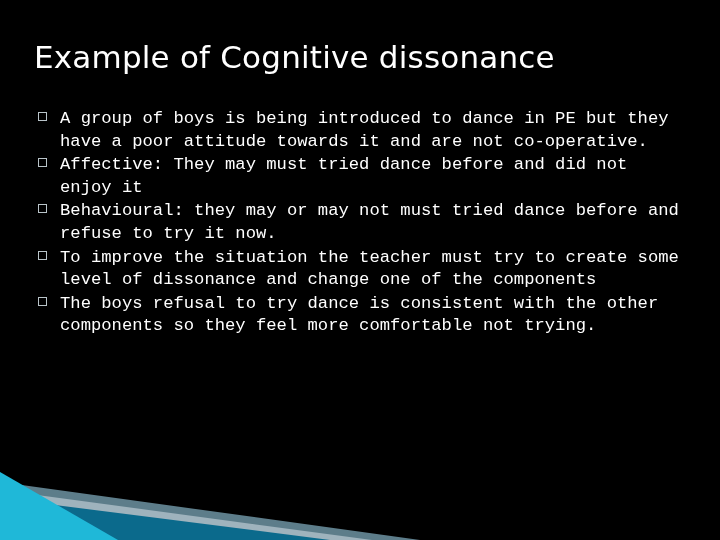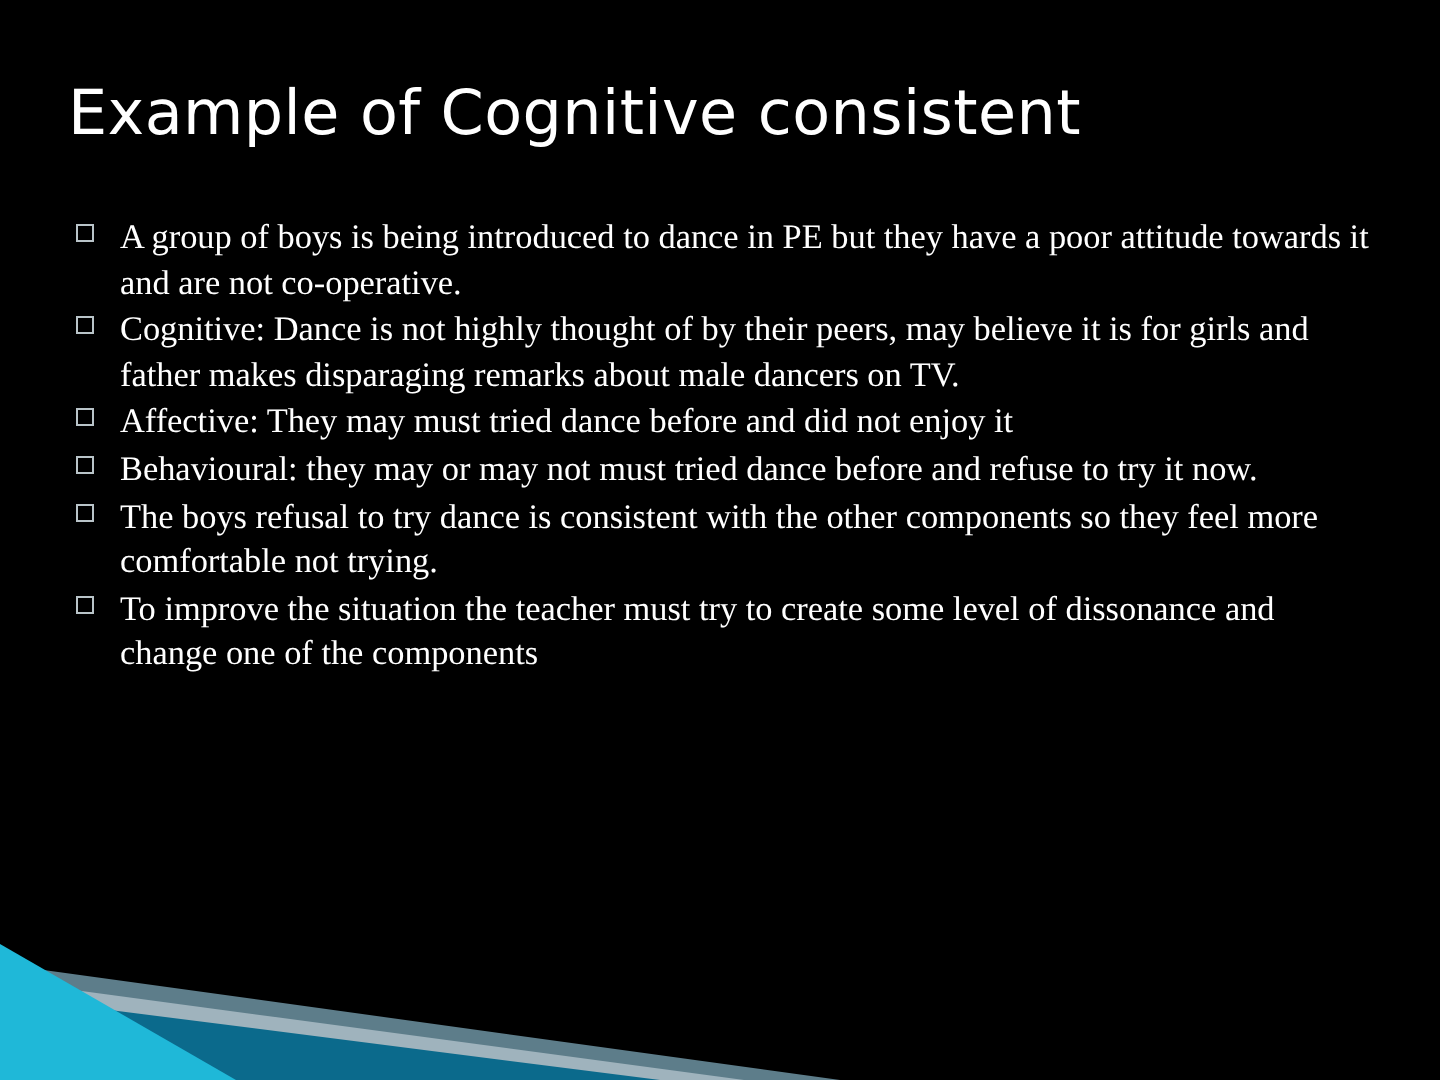--- a/index.html
+++ b/index.html
@@ -41,21 +41,21 @@
     padding: 0;
     list-style: none;
   }
   .bullet-item {
     position: relative;
     padding-left: 22px;
     margin-bottom: 1px;
     color: #ffffff;
     font-size: 17.2px;
     line-height: 22.6px;
-    font-family: Liberation Serif, serif;
+    font-family: Liberation Mono, monospace;
   }
   .bullet-marker {
     position: absolute;
     left: 0px;
     top: 4px;
     width: 9px;
     height: 9px;
     border: 1px solid #b9c4c9;
     background: transparent;
     box-sizing: border-box;
@@ -71,46 +71,42 @@
     width: 420px;
     height: 120px;
     pointer-events: none;
   }
 </style>
 </head>
 <body>
 
 <div class="slide">
 
-  <div class="slide-title">Example of Cognitive consistent</div>
+  <div class="slide-title">Example of Cognitive dissonance</div>
 
   <ul class="bullet-list">
     <li class="bullet-item">
       <span class="bullet-marker"></span>
       <span class="bullet-text">A group of boys is being introduced to dance in PE but they have a poor attitude towards it and are not co-operative.</span>
-    </li>
-    <li class="bullet-item">
-      <span class="bullet-marker"></span>
-      <span class="bullet-text">Cognitive: Dance is not highly thought of by their peers, may believe it is for girls and father makes disparaging remarks about male dancers on TV.</span>
     </li>
     <li class="bullet-item">
       <span class="bullet-marker"></span>
       <span class="bullet-text">Affective: They  may must tried dance before and did not enjoy it</span>
     </li>
     <li class="bullet-item">
       <span class="bullet-marker"></span>
       <span class="bullet-text">Behavioural: they may or may not must tried dance before and refuse to try it now.</span>
     </li>
     <li class="bullet-item">
       <span class="bullet-marker"></span>
-      <span class="bullet-text">The boys refusal to try dance is consistent with the other components so they feel more comfortable not trying.</span>
+      <span class="bullet-text">To improve the situation the teacher must try to create some level of dissonance and change one of the components</span>
     </li>
     <li class="bullet-item">
       <span class="bullet-marker"></span>
-      <span class="bullet-text">To improve the situation the teacher must try to create some level of dissonance and change one of the components</span>
+      <span class="bullet-text">The boys refusal to try dance is consistent with the other components so they feel more comfortable not trying.</span>
     </li>
   </ul>
 
   <svg class="deco" viewBox="0 0 420 120" preserveAspectRatio="none">
     <polygon points="0,120 420,120 0,62" fill="#5d7d8a"></polygon>
     <polygon points="0,120 372,120 0,70" fill="#9fb3bd"></polygon>
     <polygon points="0,120 330,120 0,78" fill="#0b6a8c"></polygon>
     <polygon points="0,120 118,120 0,52" fill="#1fb8d8"></polygon>
   </svg>
 

